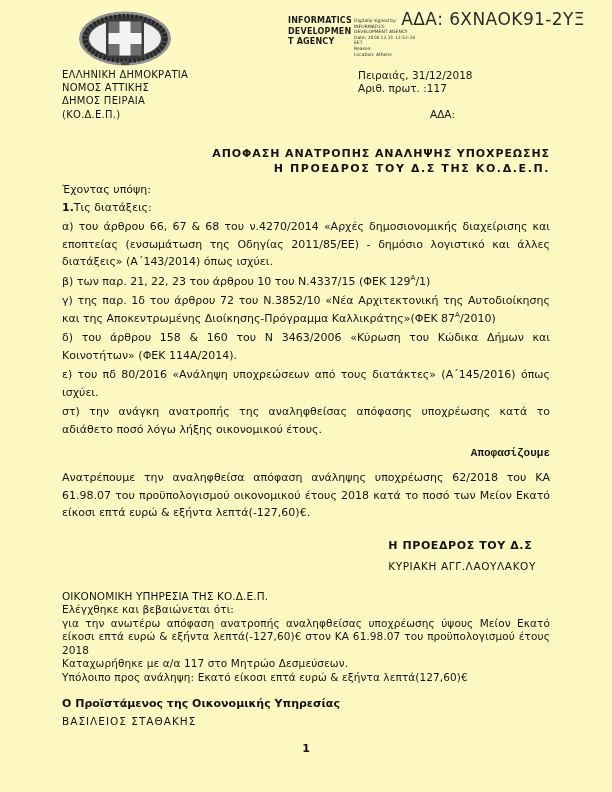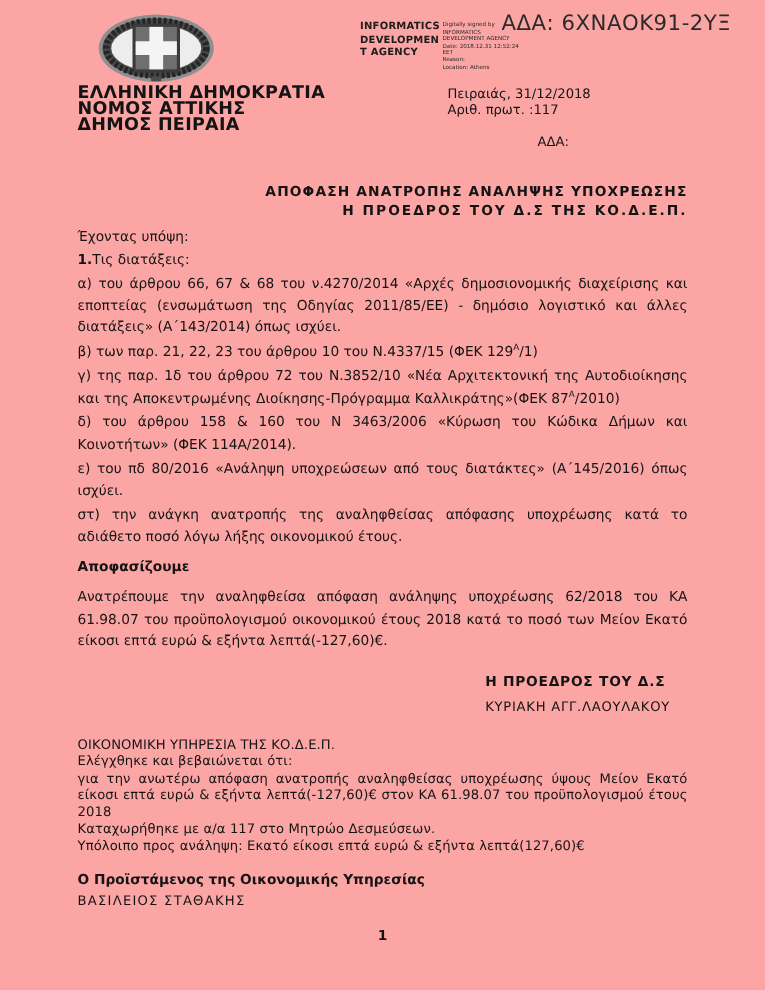--- a/index.html
+++ b/index.html
@@ -1,20 +1,20 @@
 <!DOCTYPE html>
 <html><head>
 <meta charset="utf-8">
 <style>
   html,body { margin:0; padding:0; background:#e8e8e8; }
   .page {
     position: relative;
     width: 612px; height: 792px;
     margin: 0 auto;
-    background: #fca5a5;
+    background: #fef9c3;
     font-family: "DejaVu Sans", "Liberation Sans", sans-serif;
     color: #141414;
     font-size: 11px;
     overflow: hidden;
   }
   
   .emblem { position: absolute; left: 78px; top: 10px; }
   .stamp { position: absolute; left: 288px; top: 16px; display: flex; gap: 4px; }
   .stamp-agency {
     width: 62px; font-size: 8px; font-weight: 700; line-height: 10.5px;
@@ -24,34 +24,34 @@
     width: 82px; font-size: 4.5px; line-height: 5.6px; color: #2a2a2a;
     padding-top: 2px;
   }
   .ada-code {
     position: absolute; right: 27px; top: 9px;
     font-size: 17px; letter-spacing: .4px; color: #2b2b2b;
   }
   
   .content { padding: 68px 62px 0 62px; }
   .letterhead { position: relative; height: 66px; }
-  .letterhead-left { font-size: 14px; line-height: 13.2px; letter-spacing: .25px; font-weight: bold; }
+  .letterhead-left { font-size: 10px; line-height: 13.2px; letter-spacing: .25px; }
   .lh-right { position: absolute; left: 296px; top: 1px; font-size: 10.5px; line-height: 13.2px; }
   .lh-ada { position: absolute; left: 368px; top: 40px; font-size: 10.5px; }
   
   .doc-title { margin-top: 12px; text-align: right; font-weight: 700; }
   .doc-title .t1 { letter-spacing: .9px; line-height: 15px; }
   .doc-title .t2 { letter-spacing: 1.6px; line-height: 15px; }
   
   .body-block { margin-top: 5px; }
   .line { line-height: 17.5px; }
   .para { text-align: justify; line-height: 17.5px; margin: 2px 0; }
   .para sup, sup { font-size: 7px; line-height: 0; }
   .b { font-weight: 700; }
-  .decide-head { text-align: left; font-weight: 700; margin: 7px 0 7px; line-height: 17px; }
+  .decide-head { text-align: right; font-weight: 700; margin: 7px 0 7px; line-height: 17px; font-family: Liberation Mono, monospace; }
   
   .sig-block {
     width: fit-content; margin: 14px 14px 0 auto; text-align: left;
   }
   .sig-title { font-weight: 700; line-height: 20px; letter-spacing: .6px; }
   .sig-name { line-height: 20px; font-size: 10.5px; letter-spacing: .6px; }
   
   .finance { margin-top: 14px; font-size: 10.5px; }
   .finance > div { line-height: 13.5px; text-align: justify; letter-spacing: .1px; }
   .fin-head { margin-top: 12px; font-weight: 700; font-size: 11px; line-height: 15px; }
@@ -100,20 +100,21 @@
 
   <div class="ada-code">ΑΔΑ: 6ΧΝΑΟΚ91-2ΥΞ</div>
 
   <div class="content">
 
     <div class="letterhead">
       <div class="letterhead-left">
           <div>ΕΛΛΗΝΙΚΗ ΔΗΜΟΚΡΑΤΙΑ</div>
           <div>ΝΟΜΟΣ ΑΤΤΙΚΗΣ</div>
           <div>ΔΗΜΟΣ ΠΕΙΡΑΙΑ</div>
+          <div>(ΚΟ.Δ.Ε.Π.)</div>
         </div>
       <div class="lh-right">
         <div>Πειραιάς, 31/12/2018</div>
         <div>Αριθ. πρωτ. :117</div>
       </div>
       <div class="lh-ada">ΑΔΑ:</div>
     </div>
 
     <div class="doc-title">
       <div class="t1">ΑΠΟΦΑΣΗ ΑΝΑΤΡΟΠΗΣ ΑΝΑΛΗΨΗΣ ΥΠΟΧΡΕΩΣΗΣ</div>

